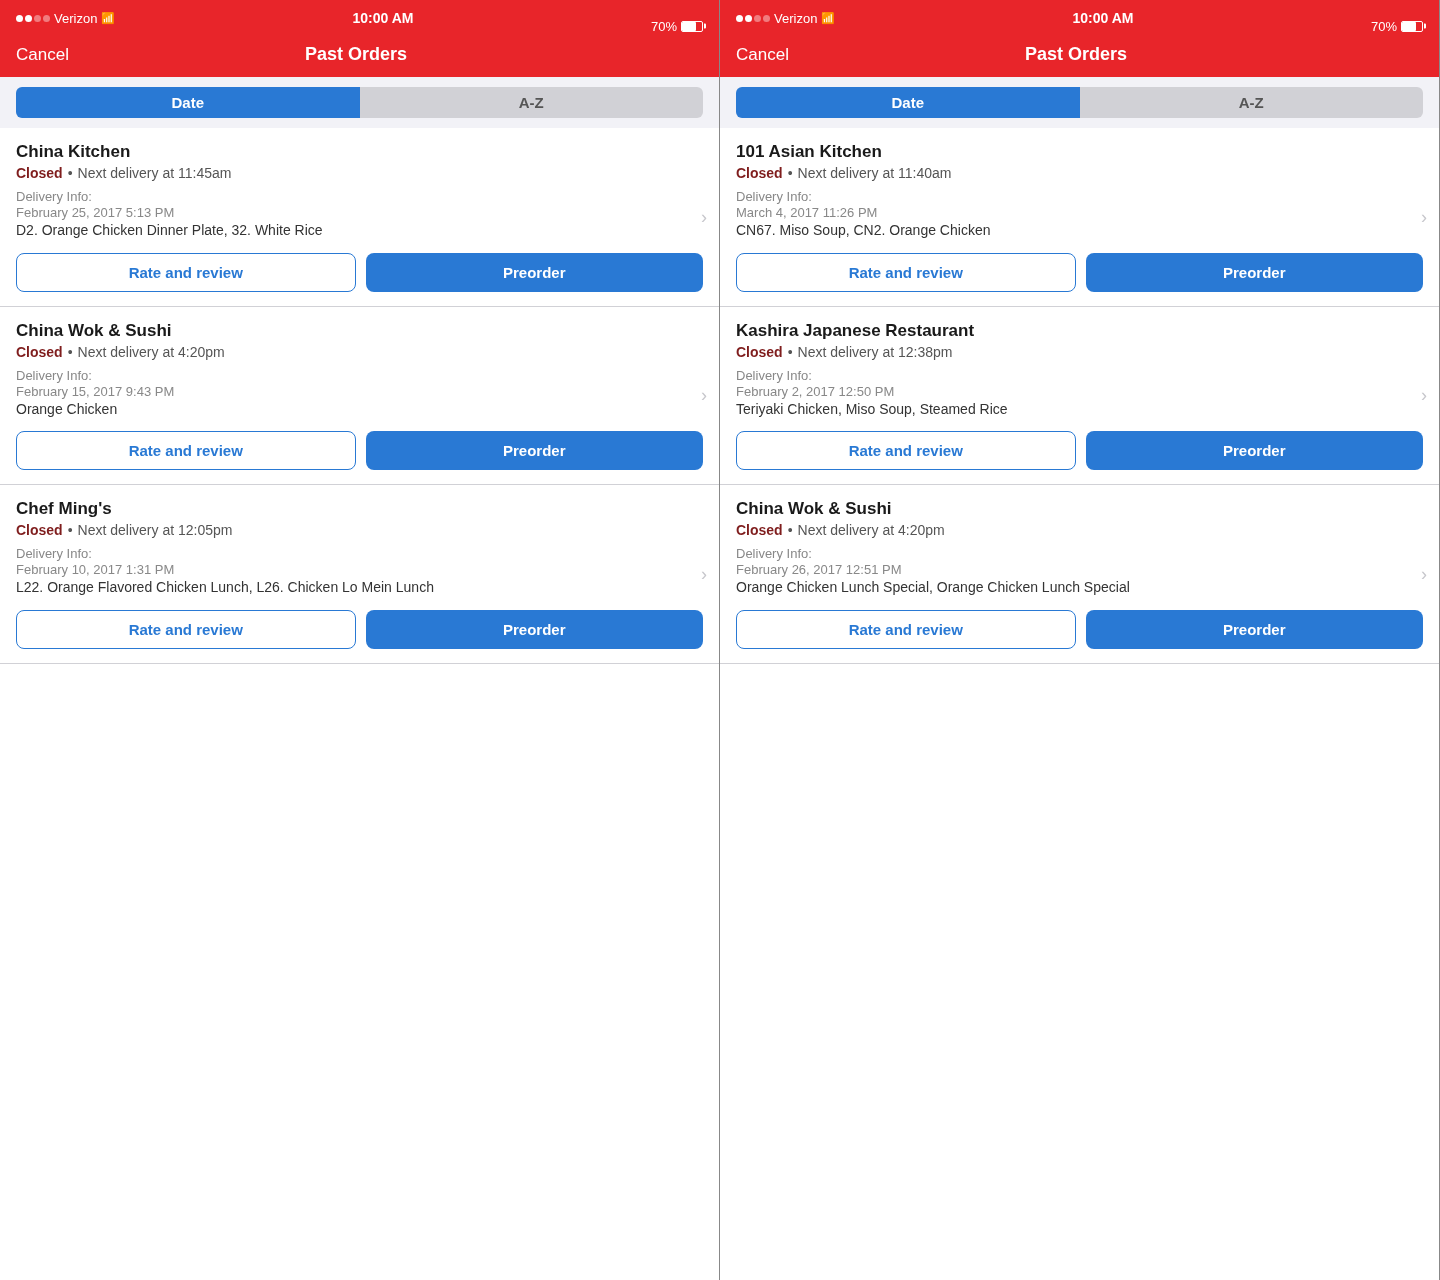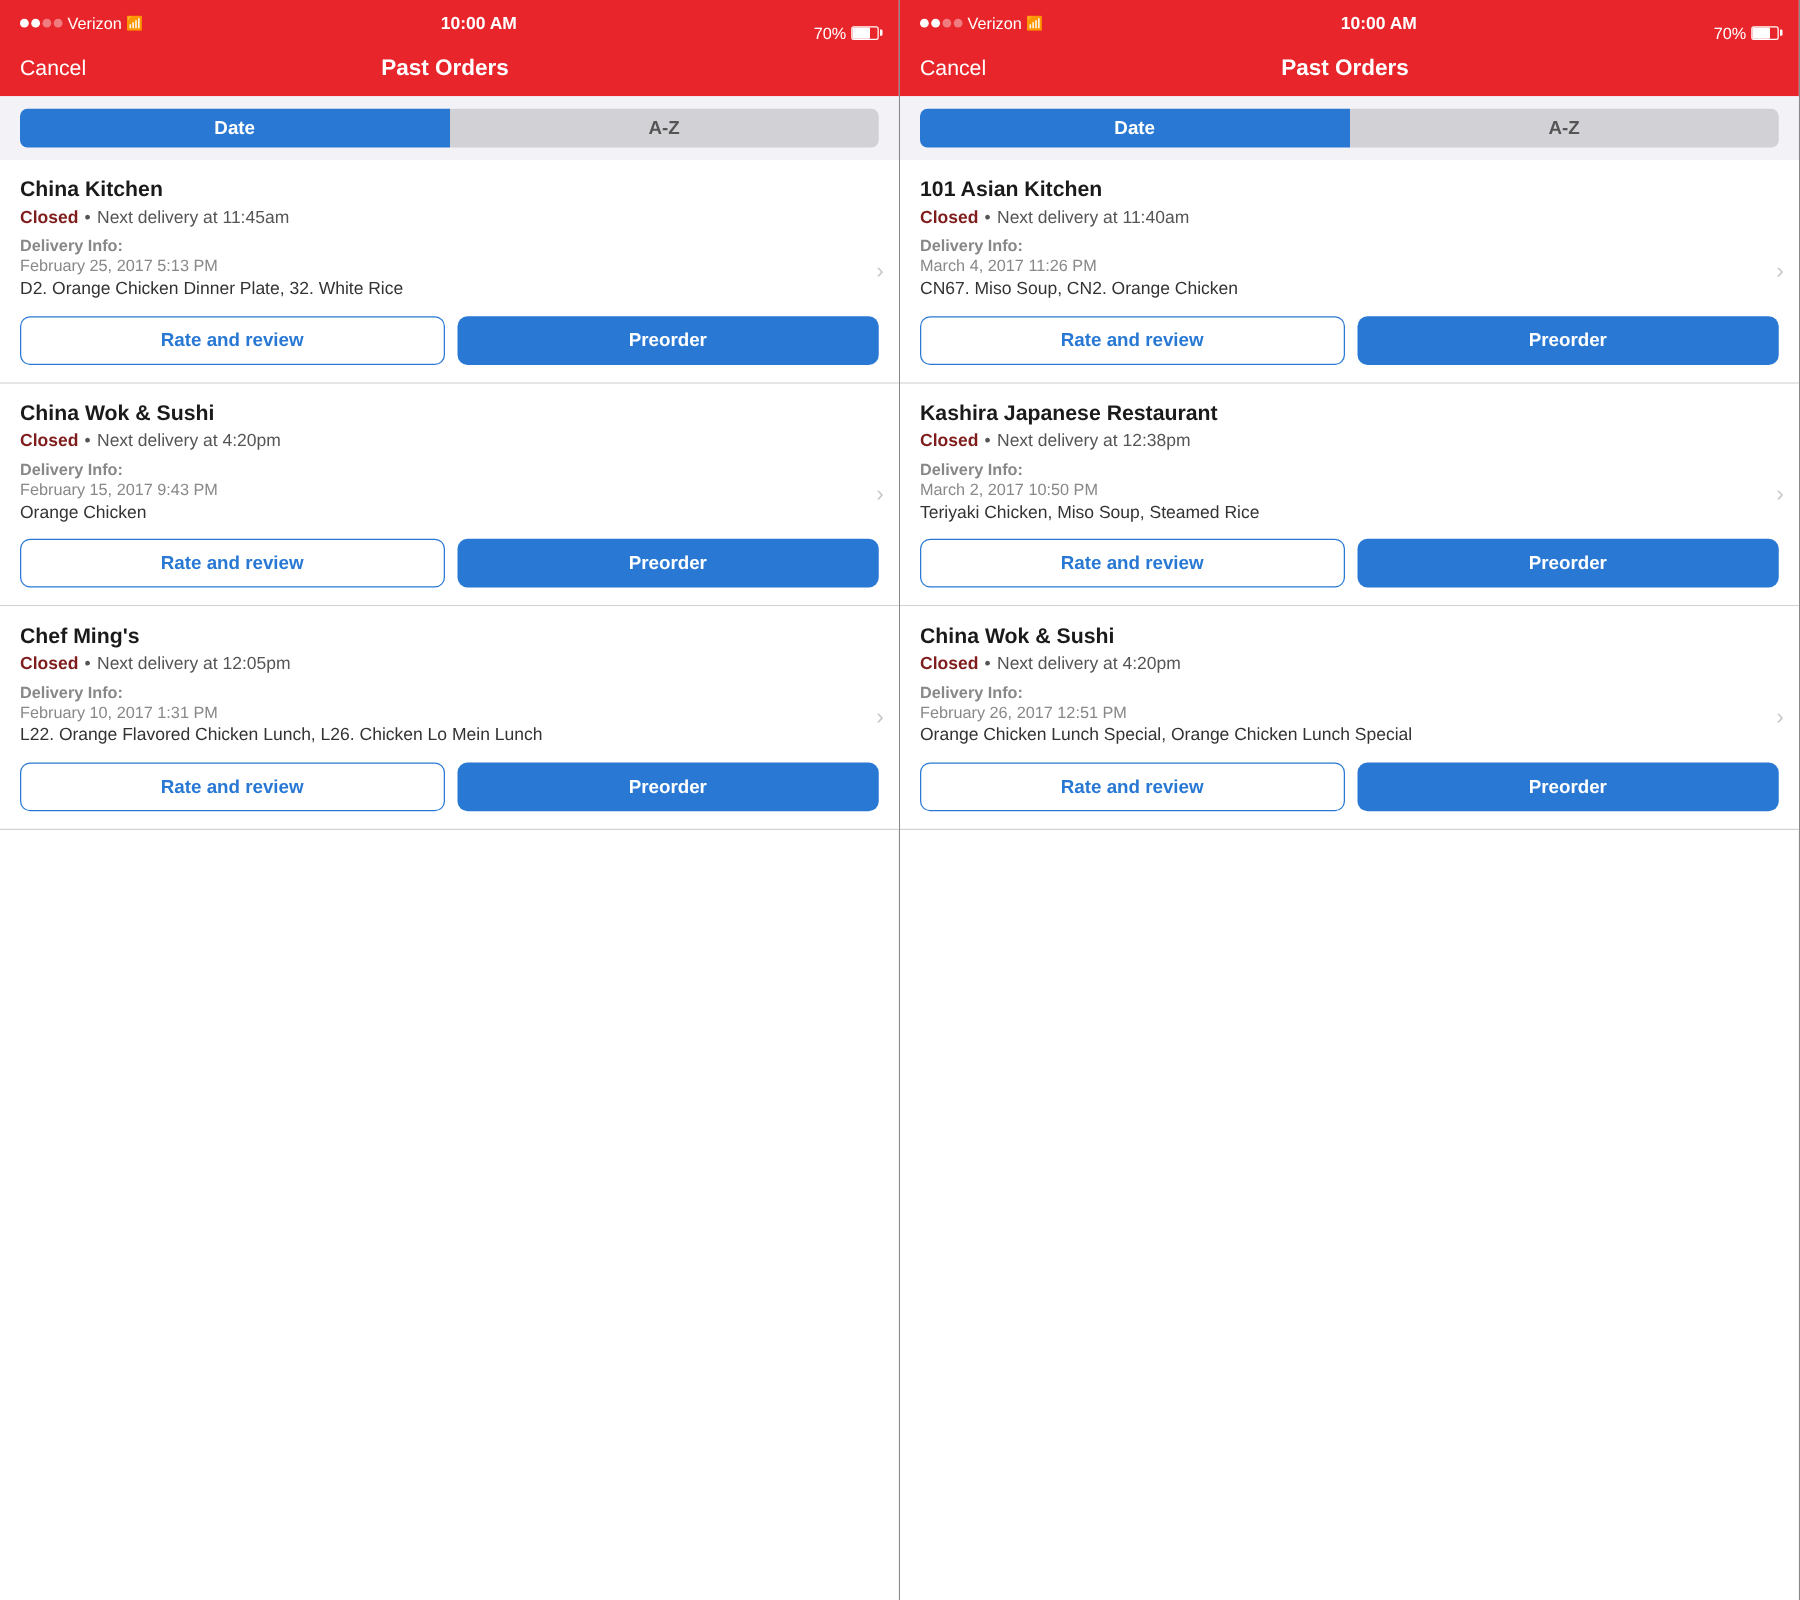--- a/index.html
+++ b/index.html
@@ -115,21 +115,20 @@
     .closed-badge {
       color: #7f1d1d;
       font-weight: 600;
     }
     .bullet { color: #555; }
     .next-delivery { color: #555; }
     .delivery-info-label {
       font-size: 13px;
       color: #888;
       margin-bottom: 1px;
-      font-weight: bold;
     }
     .delivery-date {
       font-size: 13px;
       color: #888;
       margin-bottom: 1px;
     }
     .delivery-items {
       font-size: 14px;
       color: #333;
       margin-bottom: 12px;
@@ -306,21 +305,21 @@
       <span class="chevron">›</span>
     </div>
         <div class="order-item">
       <div class="order-name">Kashira Japanese Restaurant</div>
       <div class="order-status-line">
         <span class="closed-badge">Closed</span>
         <span class="bullet">•</span>
         <span class="next-delivery">Next delivery at 12:38pm</span>
       </div>
       <div class="delivery-info-label">Delivery Info:</div>
-      <div class="delivery-date">March 2, 2017 10:50 PM</div>
+      <div class="delivery-date">February 2, 2017 12:50 PM</div>
       <div class="delivery-items">Teriyaki Chicken, Miso Soup, Steamed Rice</div>
       <div class="order-actions">
         <button class="btn-rate">Rate and review</button>
         <button class="btn-preorder">Preorder</button>
       </div>
       <span class="chevron">›</span>
     </div>
         <div class="order-item">
       <div class="order-name">China Wok &amp; Sushi</div>
       <div class="order-status-line">

